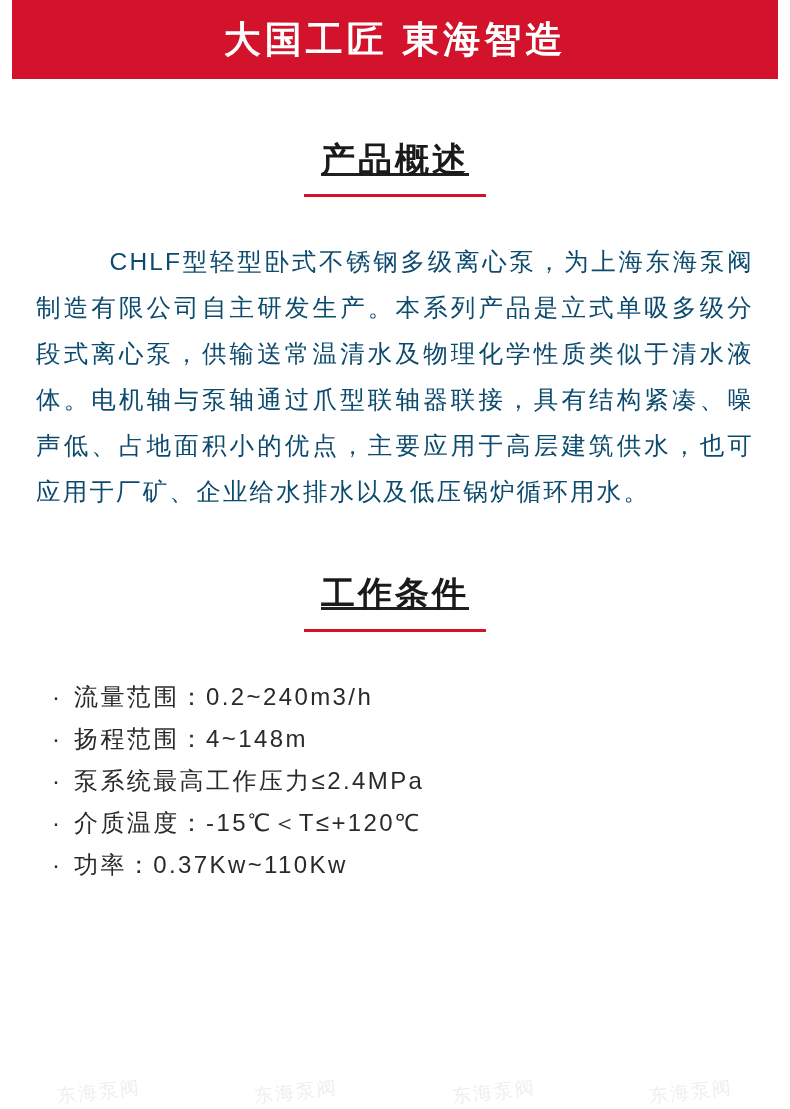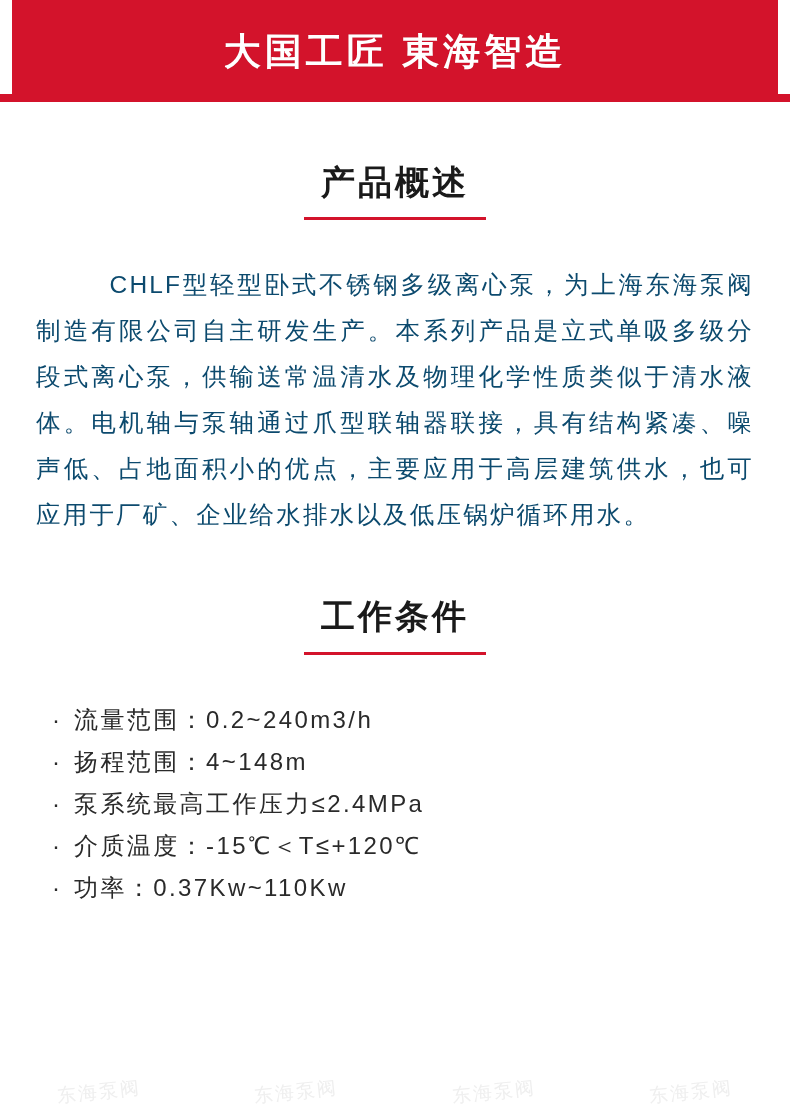--- a/index.html
+++ b/index.html
@@ -13,21 +13,21 @@
     font-family: "Liberation Sans", sans-serif;
     color: #231f20;
     overflow: hidden;
     position: relative;
   }
 
   
   .banner {
     position: relative;
     width: 790px;
-    height: 102px;
+    height: 79px;
     background: #d3132b;
     display: flex;
     align-items: center;
     justify-content: center;
     box-sizing: border-box;
   }
   .banner-edge-left,
   .banner-edge-right {
     position: absolute;
     top: 0;
@@ -48,20 +48,21 @@
     text-shadow: 0 0 1px rgba(0,0,0,0.15);
   }
 
   
   .section {
     padding: 0 40px;
     box-sizing: border-box;
   }
   .section-head {
     text-align: center;
+    text-decoration: underline;
   }
   .section-title {
     font-size: 34px;
     font-weight: bold;
     color: #1a1a1a;
     letter-spacing: 3px;
     line-height: 1.1;
     margin: 0;
   }
   .section-rule {

